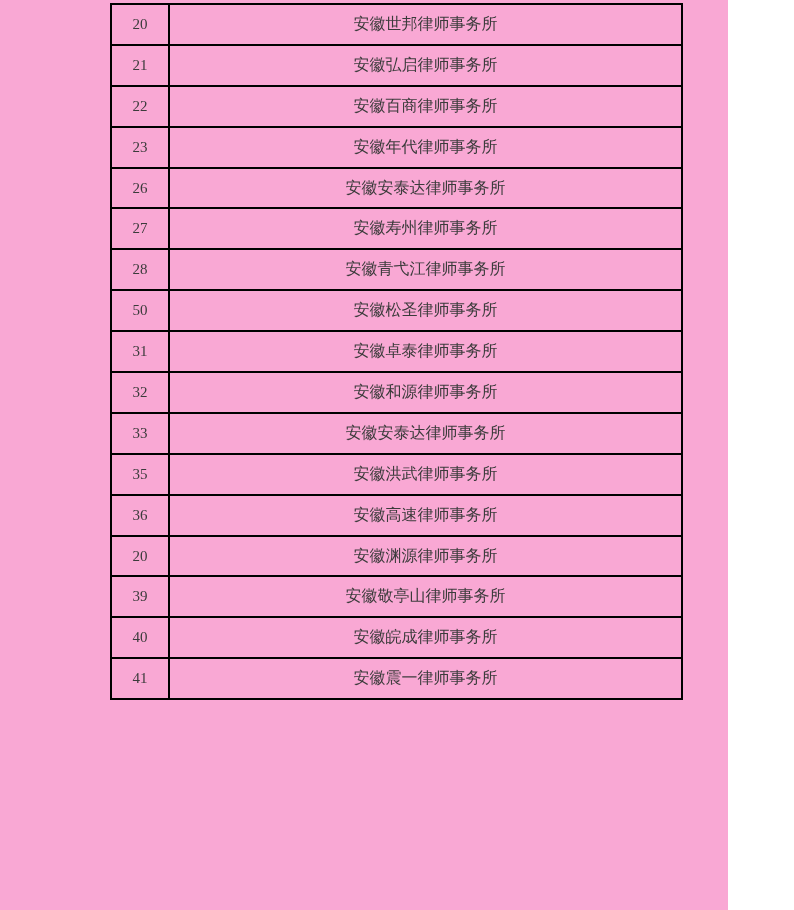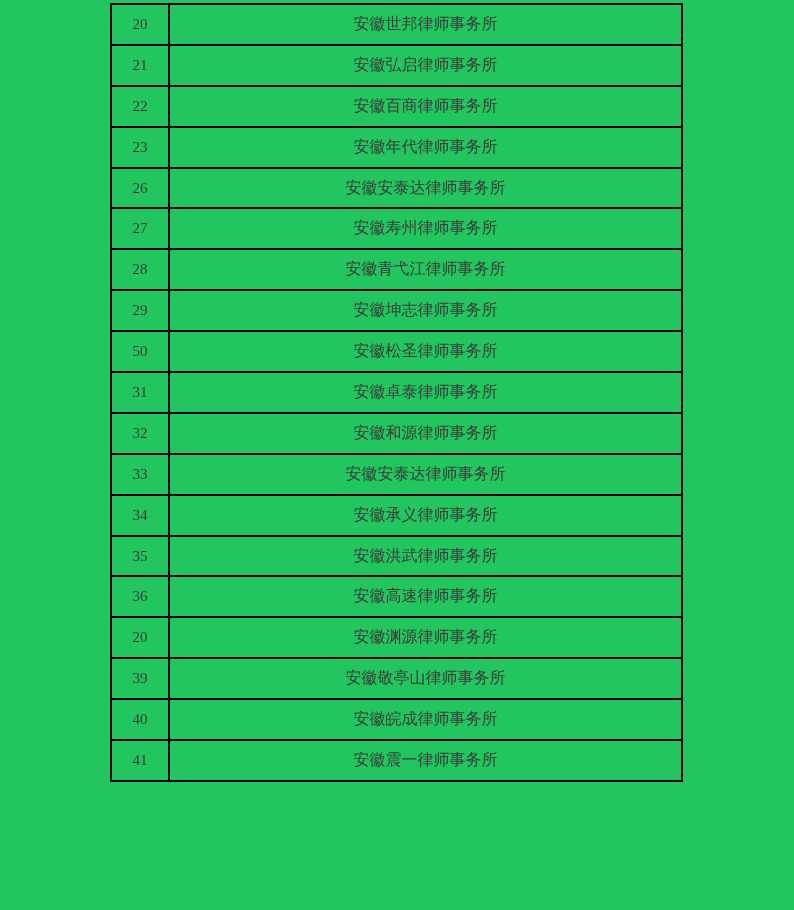--- a/index.html
+++ b/index.html
@@ -2,23 +2,23 @@
 <html><head>
 <meta charset="utf-8">
 <style>
   html, body {
     margin: 0;
     padding: 0;
     background: #ffffff;
   }
   .page {
     position: relative;
-    width: 794px;
+    width: 728px;
     height: 910px;
-    background: #22c55e;
+    background: #f9a8d4;
     font-family: "Liberation Serif", "DejaVu Serif", serif;
     overflow: hidden;
   }
   table.firm-table {
     position: absolute;
     left: 110px;
     top: 3px;
     border-collapse: collapse;
     table-layout: fixed;
   }
@@ -77,24 +77,20 @@
   <tr>
     <td class="num-cell">27</td>
     <td class="name-cell">安徽寿州律师事务所</td>
   </tr>
 
   <tr>
     <td class="num-cell">28</td>
     <td class="name-cell">安徽青弋江律师事务所</td>
   </tr>
 
-  <tr>
-    <td class="num-cell">29</td>
-    <td class="name-cell">安徽坤志律师事务所</td>
-  </tr>
 
   <tr>
     <td class="num-cell">50</td>
     <td class="name-cell">安徽松圣律师事务所</td>
   </tr>
 
   <tr>
     <td class="num-cell">31</td>
     <td class="name-cell">安徽卓泰律师事务所</td>
   </tr>
@@ -102,24 +98,20 @@
   <tr>
     <td class="num-cell">32</td>
     <td class="name-cell">安徽和源律师事务所</td>
   </tr>
 
   <tr>
     <td class="num-cell">33</td>
     <td class="name-cell">安徽安泰达律师事务所</td>
   </tr>
 
-  <tr>
-    <td class="num-cell">34</td>
-    <td class="name-cell">安徽承义律师事务所</td>
-  </tr>
 
   <tr>
     <td class="num-cell">35</td>
     <td class="name-cell">安徽洪武律师事务所</td>
   </tr>
 
   <tr>
     <td class="num-cell">36</td>
     <td class="name-cell">安徽高速律师事务所</td>
   </tr>

